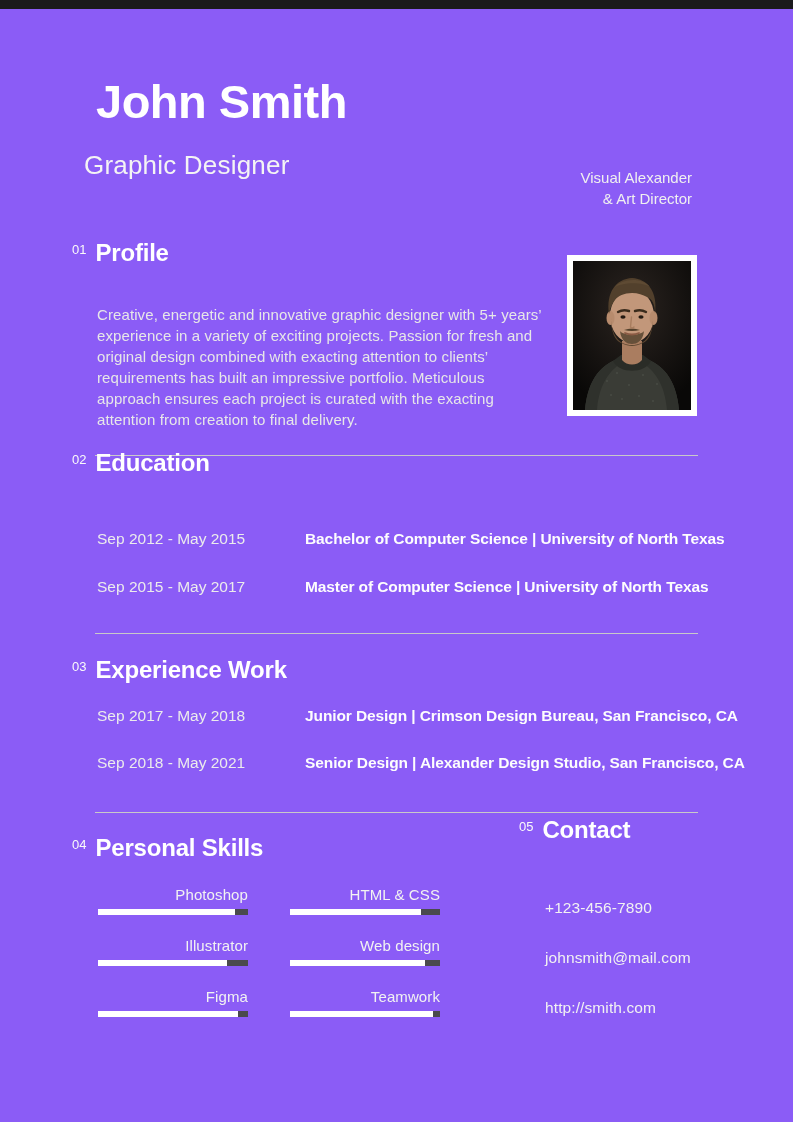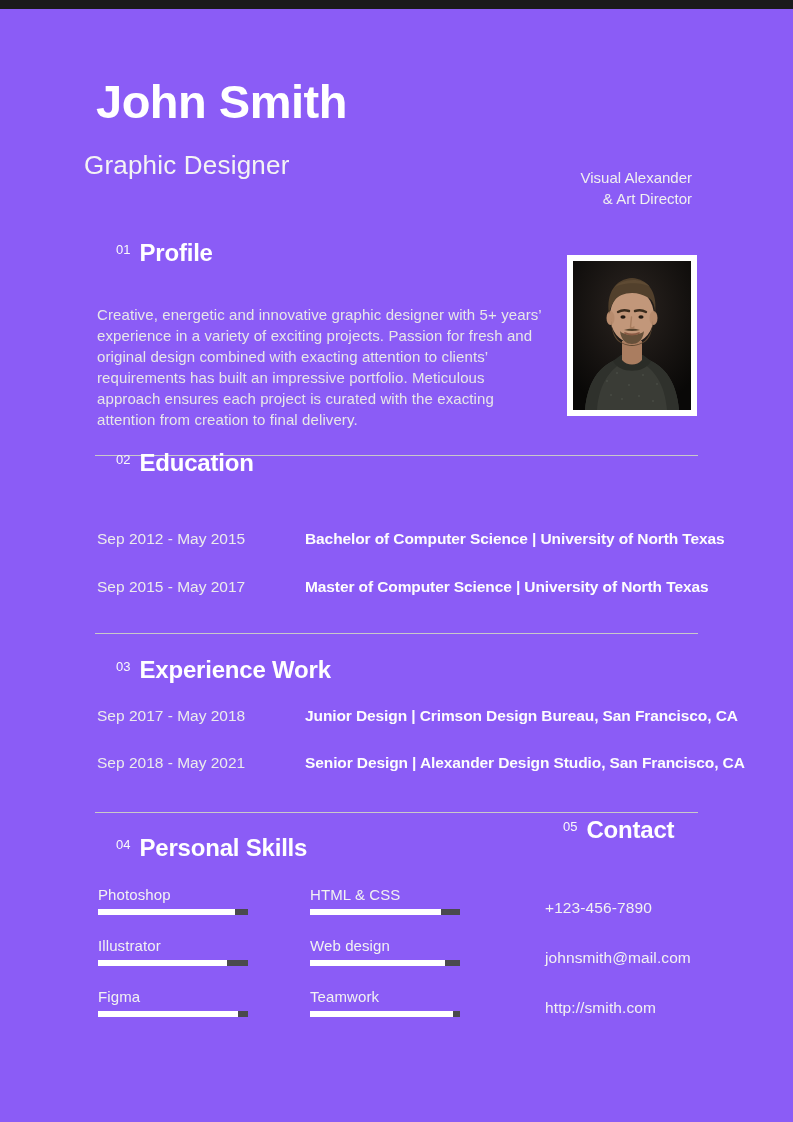--- a/index.html
+++ b/index.html
@@ -14,40 +14,40 @@
   }
   .top-strip{position:absolute;left:0;top:0;width:100%;height:9px;background:#1a1a1c;}
 
   
   .name{position:absolute;left:96px;top:74px;margin:0;font-size:47px;line-height:1.2;font-weight:700;letter-spacing:-0.5px;color:#ffffff;}
   .job-title{position:absolute;left:84px;top:150px;font-size:26px;font-weight:400;color:#f4f4f4;letter-spacing:0.2px;}
   .tagline{position:absolute;right:101px;top:167px;text-align:right;font-size:15px;line-height:21px;color:#f0f0f0;}
 
   
   .sec-head{position:absolute;display:flex;align-items:flex-start;gap:9px;}
-  .sec-num{font-size:13px;line-height:1;padding-top:3px;font-weight:400;color:#fafafa;margin-left:44px;}
+  .sec-num{font-size:13px;line-height:1;padding-top:3px;font-weight:400;color:#fafafa;}
   .sec-title{font-size:24px;line-height:1.1;font-weight:700;letter-spacing:-0.2px;color:#ffffff;}
 
   
   .profile-text{position:absolute;left:97px;top:289px;width:447px;font-size:15px;line-height:21px;color:#e7e7e8;letter-spacing:0.1px;}
 
   .photo-frame{position:absolute;left:567px;top:255px;border:6px solid #ffffff;width:118px;height:149px;background:#0b0a09;}
   .photo-frame svg{display:block;}
 
   .divider{position:absolute;left:95px;width:603px;height:1px;background:#c9c9c9;}
 
   
   .entry{position:absolute;left:97px;display:flex;align-items:baseline;font-size:15.5px;line-height:19px;white-space:nowrap;}
   .entry-period{width:152px;margin-right:19px;font-weight:400;color:#ececec;flex:0 0 auto;}
   .entry-desc{font-weight:700;color:#fdfdfd;letter-spacing:-0.1px;margin-left:37px;}
 
   
-  .skills-col{position:absolute;top:886px;}
+  .skills-col{position:absolute;top:886px;text-align:right;}
   .skills-col.left{left:98px;}
-  .skills-col.right{left:310px;}
+  .skills-col.right{left:290px;}
   .skill{margin-bottom:22px;}
   .skill-label{font-size:15px;color:#f2f2f2;margin-bottom:6px;letter-spacing:0.1px;}
   .skill-bar{width:150px;height:6px;background:#4a4a4d;}
   .skill-fill{height:100%;background:#ffffff;}
 
   
   .contact-item{position:absolute;left:545px;font-size:15.5px;color:#f2f2f2;letter-spacing:0.1px;text-decoration:none;display:block;}
 </style>
 </head>
 <body>

